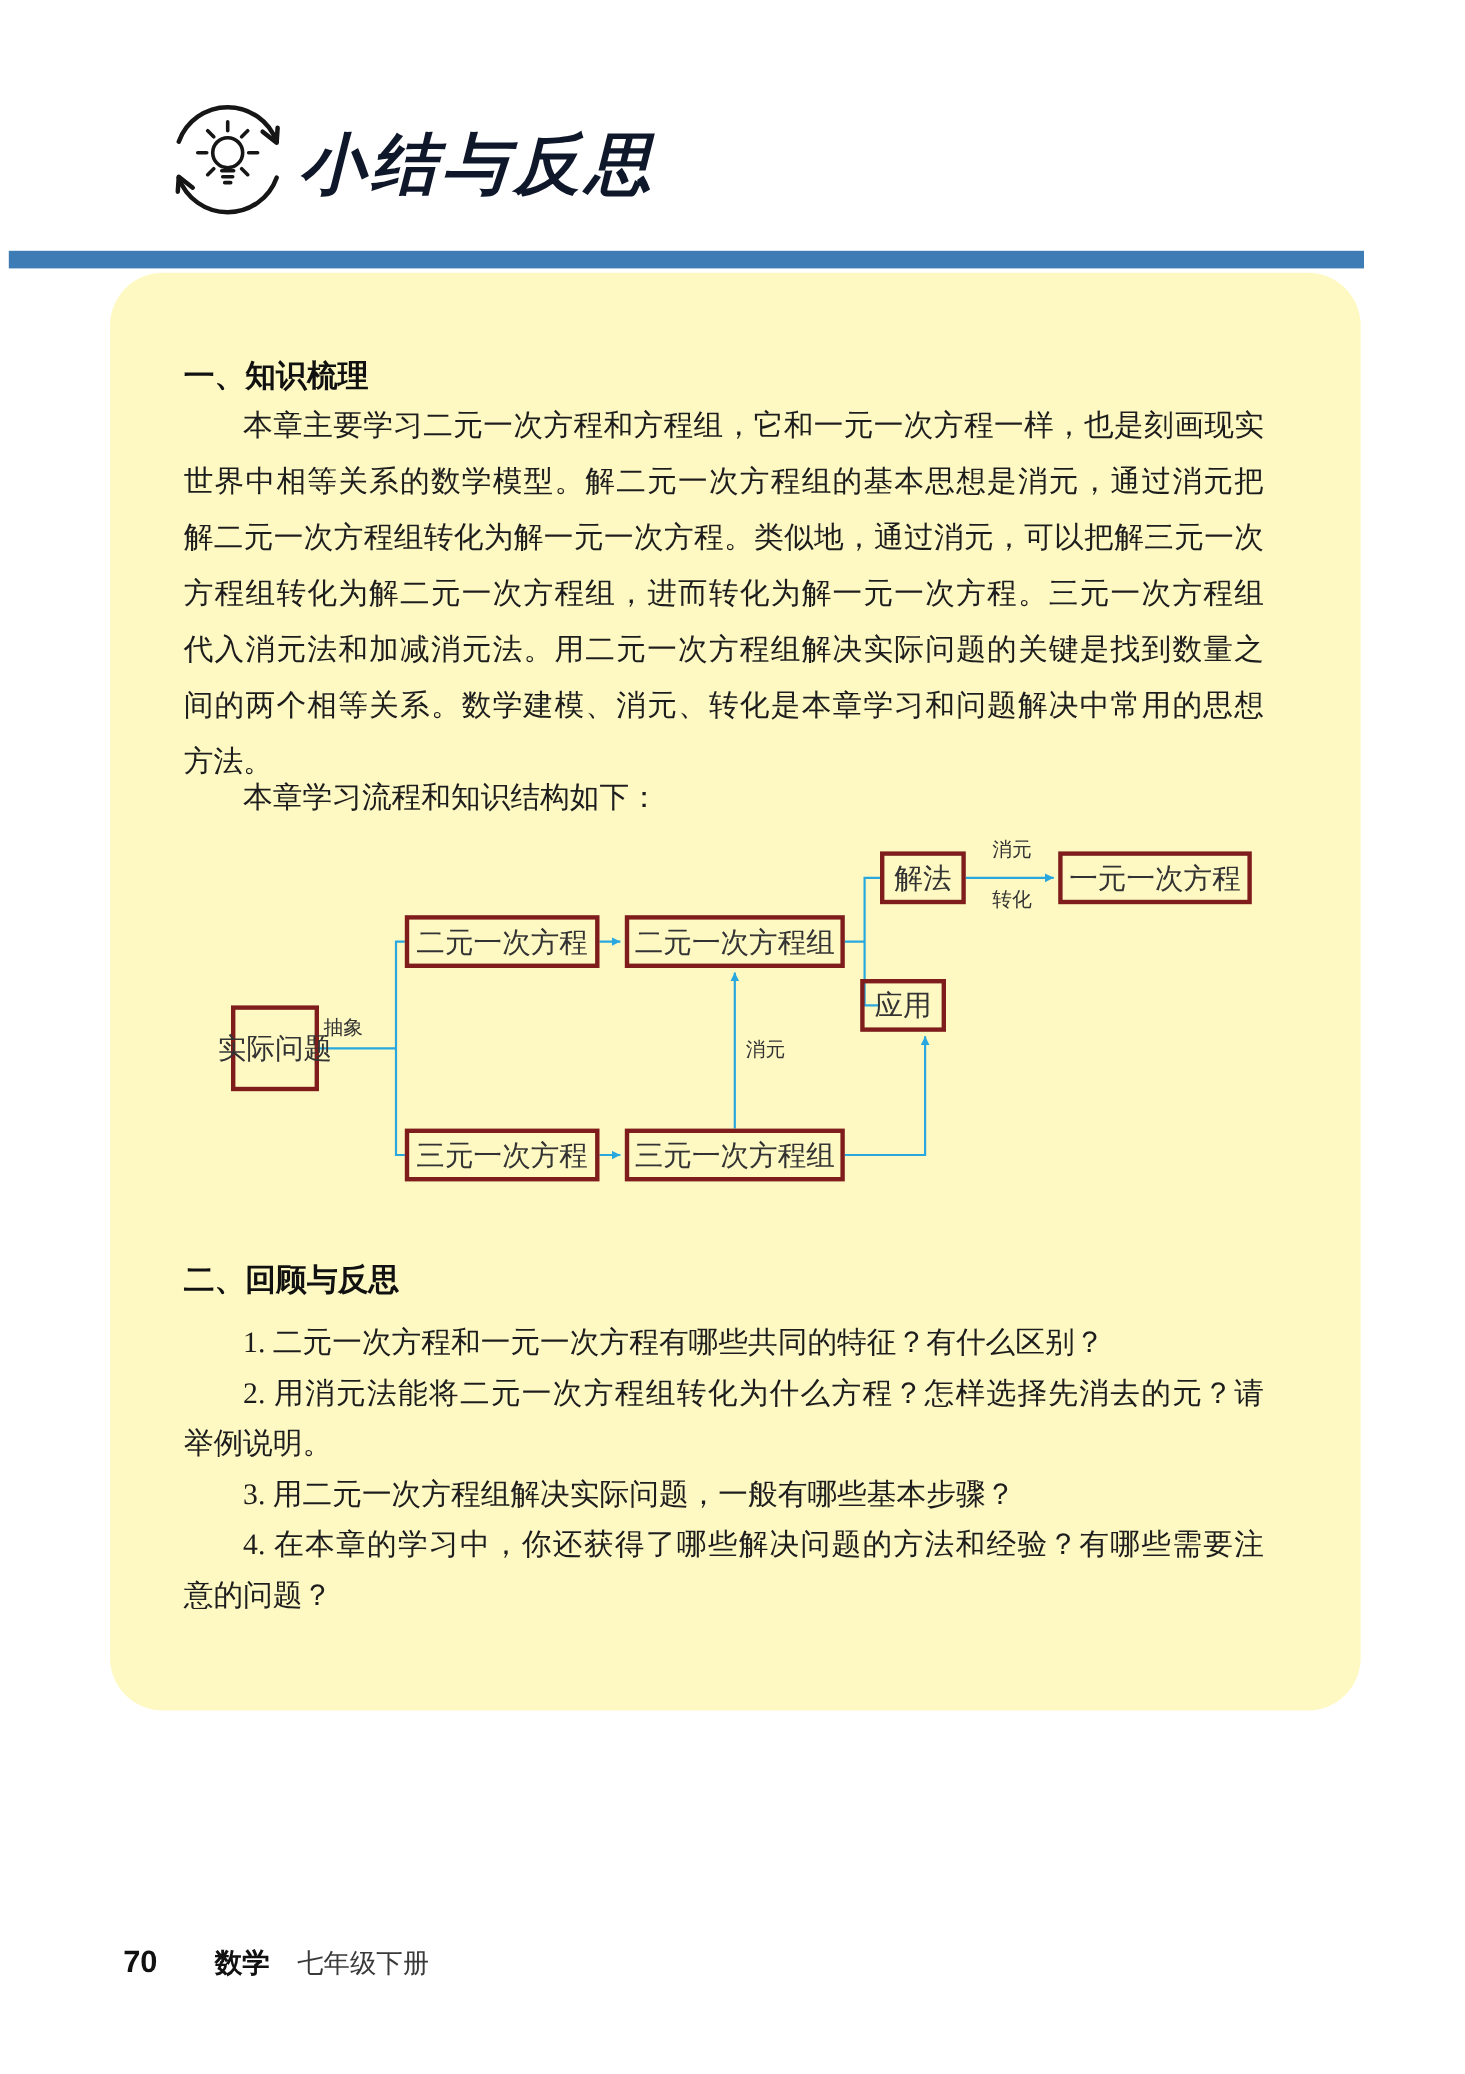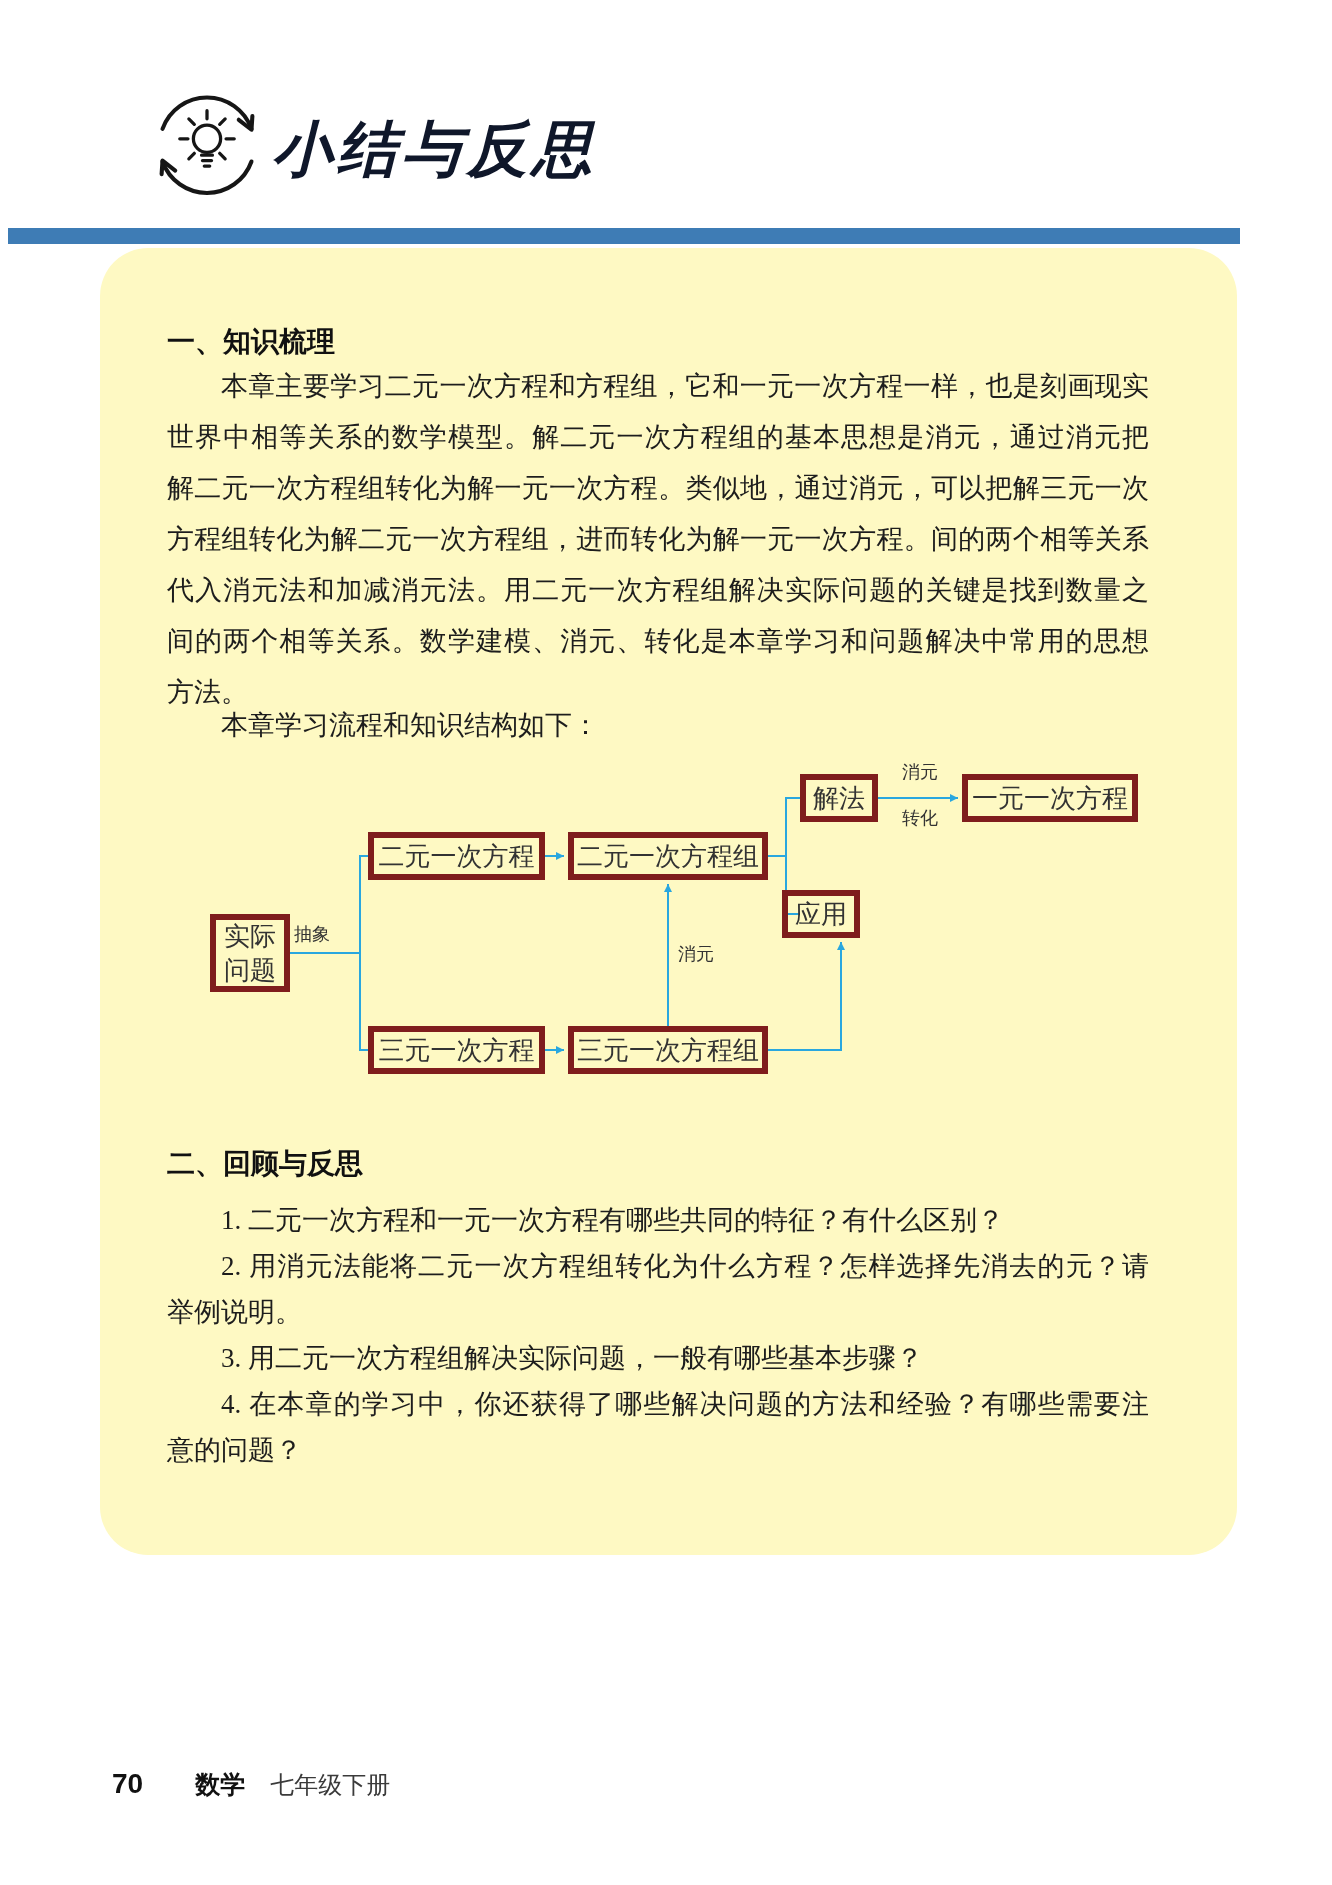--- a/index.html
+++ b/index.html
@@ -32,26 +32,26 @@
     position:absolute;left:67px;width:982px;box-sizing:border-box;
     font-size:27px;line-height:51px;height:51px;color:#1d1d1d;white-space:nowrap;
   }
   .qline{line-height:46px;height:46px;}
   .fill{text-align:justify;text-align-last:justify;white-space:normal;}
   .ind{padding-left:54px;}
   
   .diagram{position:absolute;left:70px;top:494px;width:990px;height:350px;}
   .diagram svg.wires{position:absolute;left:0;top:0;}
   .dbox{
-    position:absolute;border:6px solid #7f1d1d;box-sizing:border-box;
+    position:absolute;border:4px solid #7f1d1d;box-sizing:border-box;
     display:flex;align-items:center;justify-content:center;
     font-family:"Liberation Sans", sans-serif;font-size:26px;color:#333;
     background:transparent;white-space:nowrap;
   }
-  .dbox.two{flex-direction:column;line-height:34px;}
+  .dbox.two{flex-direction:row;line-height:34px;}
   .dlabel{
     position:absolute;font-family:Liberation Serif, serif;font-size:18px;
     color:#333;line-height:28px;white-space:nowrap;
   }
   .b-practical{left:40px;top:172px;width:80px;height:78px;}
   .b-binary-eq{left:198px;top:90px;width:177px;height:48px;}
   .b-binary-sys{left:398px;top:90px;width:200px;height:48px;}
   .b-ternary-eq{left:198px;top:284px;width:177px;height:48px;}
   .b-ternary-sys{left:398px;top:284px;width:200px;height:48px;}
   .b-solution{left:630px;top:32px;width:78px;height:48px;}
@@ -91,21 +91,21 @@
 <div class="hdr-title">小结与反思</div>
 <div class="blue-bar"></div>
 
 <div class="panel">
 
   <div class="sec-heading h1">一、知识梳理</div>
 
   <div class="pline fill ind" style="top:113px">本章主要学习二元一次方程和方程组，它和一元一次方程一样，也是刻画现实</div>
   <div class="pline fill" style="top:164px">世界中相等关系的数学模型。解二元一次方程组的基本思想是消元，通过消元把</div>
   <div class="pline fill" style="top:215px">解二元一次方程组转化为解一元一次方程。类似地，通过消元，可以把解三元一次</div>
-  <div class="pline fill" style="top:266px">方程组转化为解二元一次方程组，进而转化为解一元一次方程。间的两个相等关系</div>
+  <div class="pline fill" style="top:266px">方程组转化为解二元一次方程组，进而转化为解一元一次方程。三元一次方程组</div>
   <div class="pline fill" style="top:317px">代入消元法和加减消元法。用二元一次方程组解决实际问题的关键是找到数量之</div>
   <div class="pline fill" style="top:368px">间的两个相等关系。数学建模、消元、转化是本章学习和问题解决中常用的思想</div>
   <div class="pline" style="top:419px">方法。</div>
   <div class="pline ind" style="top:452px">本章学习流程和知识结构如下：</div>
 
   <div class="diagram">
     <svg class="wires" width="990" height="350" viewBox="0 0 990 350">
       <defs>
         <marker id="arr" markerUnits="userSpaceOnUse" markerWidth="12" markerHeight="12" refX="8" refY="4" orient="auto">
           <path d="M0 0 L8 4 L0 8 Z" fill="#29a7df"></path>

